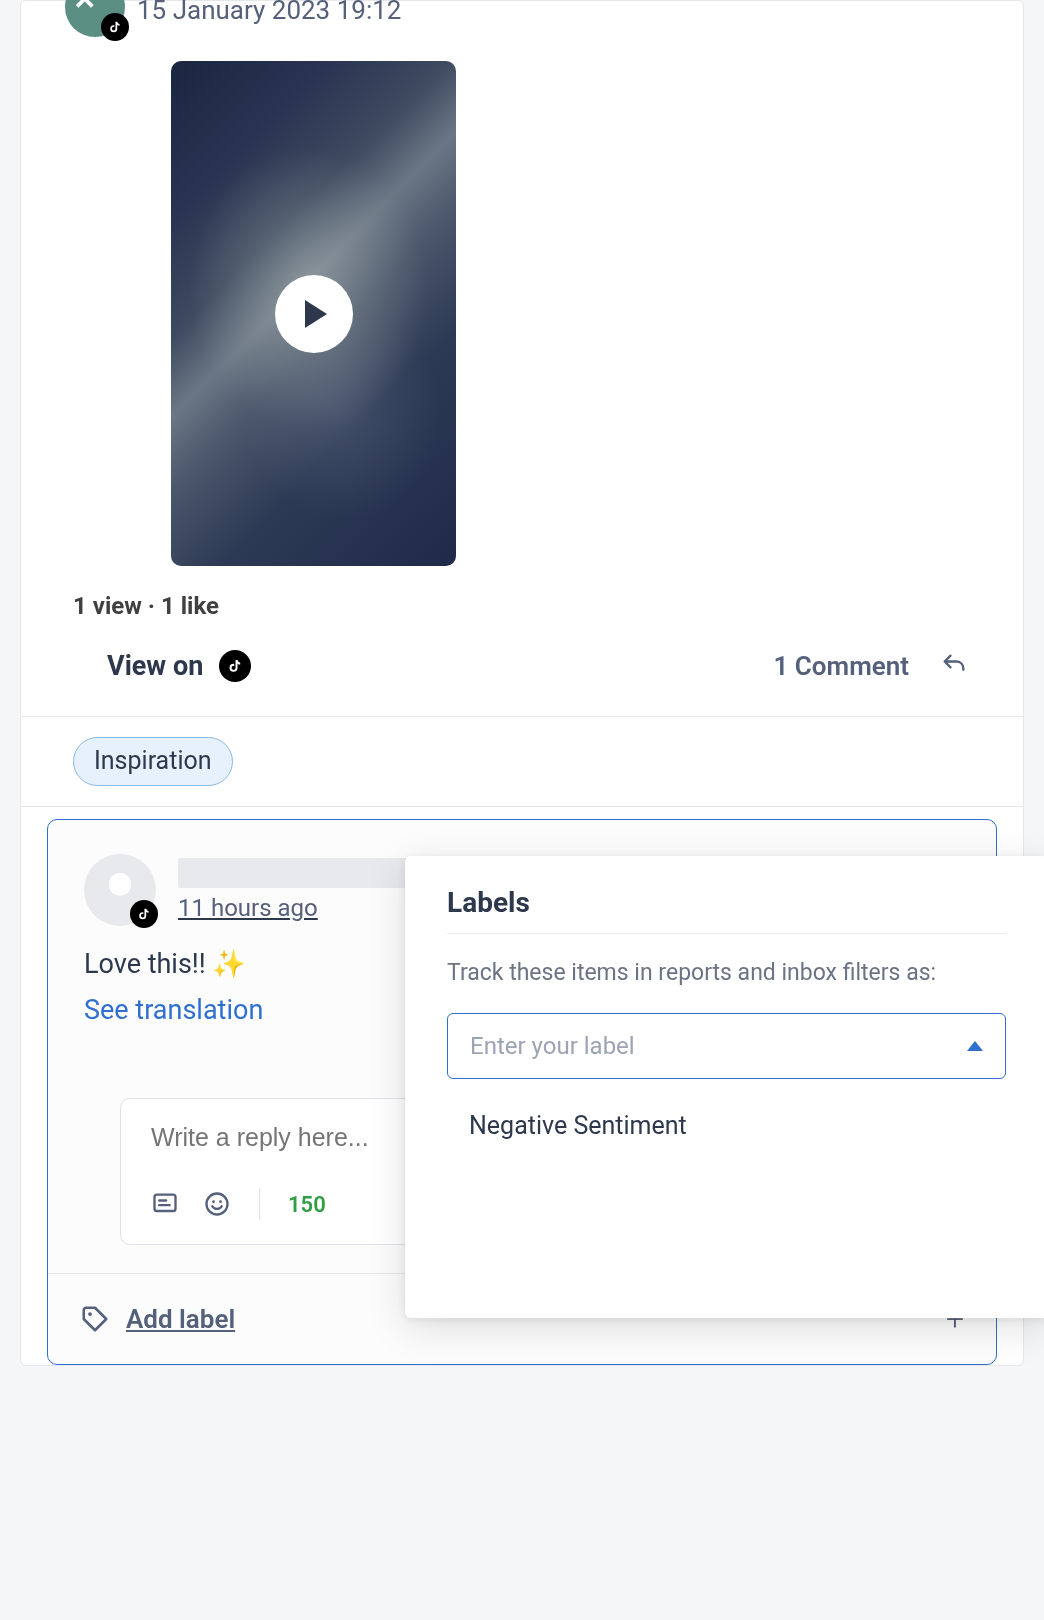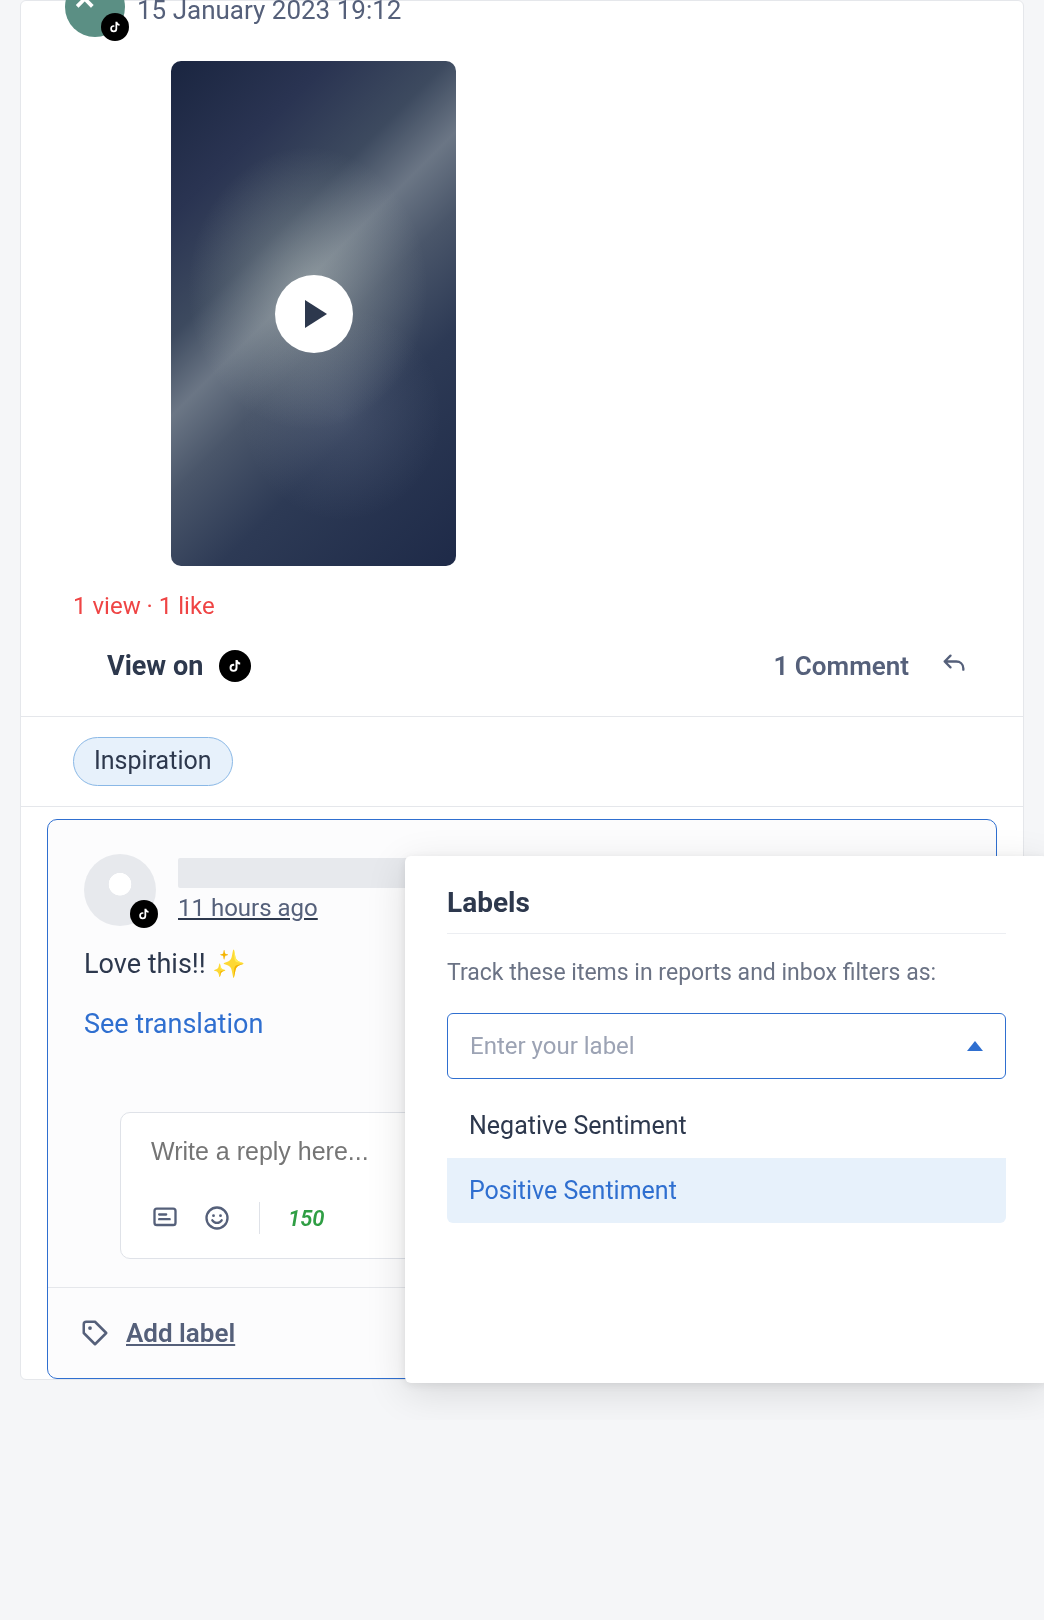--- a/index.html
+++ b/index.html
@@ -84,23 +84,23 @@
   }
   .play-triangle {
     width: 0; height: 0;
     border-left: 22px solid #2d384d;
     border-top: 14px solid transparent;
     border-bottom: 14px solid transparent;
     margin-left: 5px;
   }
   .stats {
     padding: 10px 36px 30px 52px;
-    color: #ef4444;
+    color: #404040;
     font-size: 24px;
-    font-weight: 400;
+    font-weight: 700;
   }
   .action-row {
     display: flex;
     align-items: center;
     justify-content: space-between;
     padding: 0 52px 34px 86px;
   }
   .view-on {
     display: flex; align-items: flex-end; gap: 16px;
     font-size: 27px;
@@ -162,21 +162,21 @@
   .comment-user-block { display: flex; flex-direction: column; gap: 6px; text-decoration: underline; }
   .redact-bar {
     width: 230px; height: 30px; background: #e7e9ed; border-radius: 2px;
   }
   .comment-time { color: #55607a; font-size: 24px; }
   .comment-text {
     font-size: 27px; color: #2d384d; margin-top: 22px;
   }
   .sparkles { color: #f0c24a; }
   .see-translation {
-    color: #2f6fd0; font-size: 27px; margin-top: 28px; display: inline-block;
+    color: #2f6fd0; font-size: 27px; margin-top: 14px; display: inline-block;
   }
   .reply-box {
     margin: 72px 36px 28px 36px;
     border: 1px solid #dfe2e8;
     border-radius: 10px;
     background: #fff;
     padding: 24px 30px;
     width: 470px;
   }
   .reply-input {
@@ -184,21 +184,20 @@
     color: #9ca3b4;
     background: transparent;
     border: none;
     width: 100%;
     outline: none;
   }
   .reply-toolbar {
     display: flex; align-items: center; gap: 24px;
     margin-top: 36px;
     color: #55607a;
-    font-style: italic;
   }
   .tb-sep {
     width: 1px; height: 32px; background: #dfe2e8; margin: 0 4px;
   }
   .char-count { color: #2f9e44; font-size: 22px; font-weight: 600; }
   .assign-ghost {
     position: absolute;
     right: 230px;
     bottom: 110px;
     color: #e7e9ed;
@@ -385,21 +384,20 @@
     <div class="popover">
       <h3>Labels</h3>
       <div class="popover-divider"></div>
       <p class="popover-desc">Track these items in reports and inbox filters as:</p>
       <div class="combo">
         <span>Enter your label</span>
         <span class="caret"></span>
       </div>
       <div class="options">
         <div class="option">Negative Sentiment</div>
-        <div class="option selected">Positive Sentiment</div>
       </div>
     </div>
 
     <div class="addlabel-row">
       <div class="addlabel-left">
         <span>
           <svg class="icon-svg" viewBox="0 0 24 24" width="30" height="30">
               <path d="M3 12V5a2 2 0 0 1 2-2h7l9 9-9 9-9-9z" fill="none" stroke="currentColor" stroke-width="2" stroke-linejoin="round"></path>
               <circle cx="8" cy="8" r="1.5" fill="currentColor"></circle>
             </svg>

